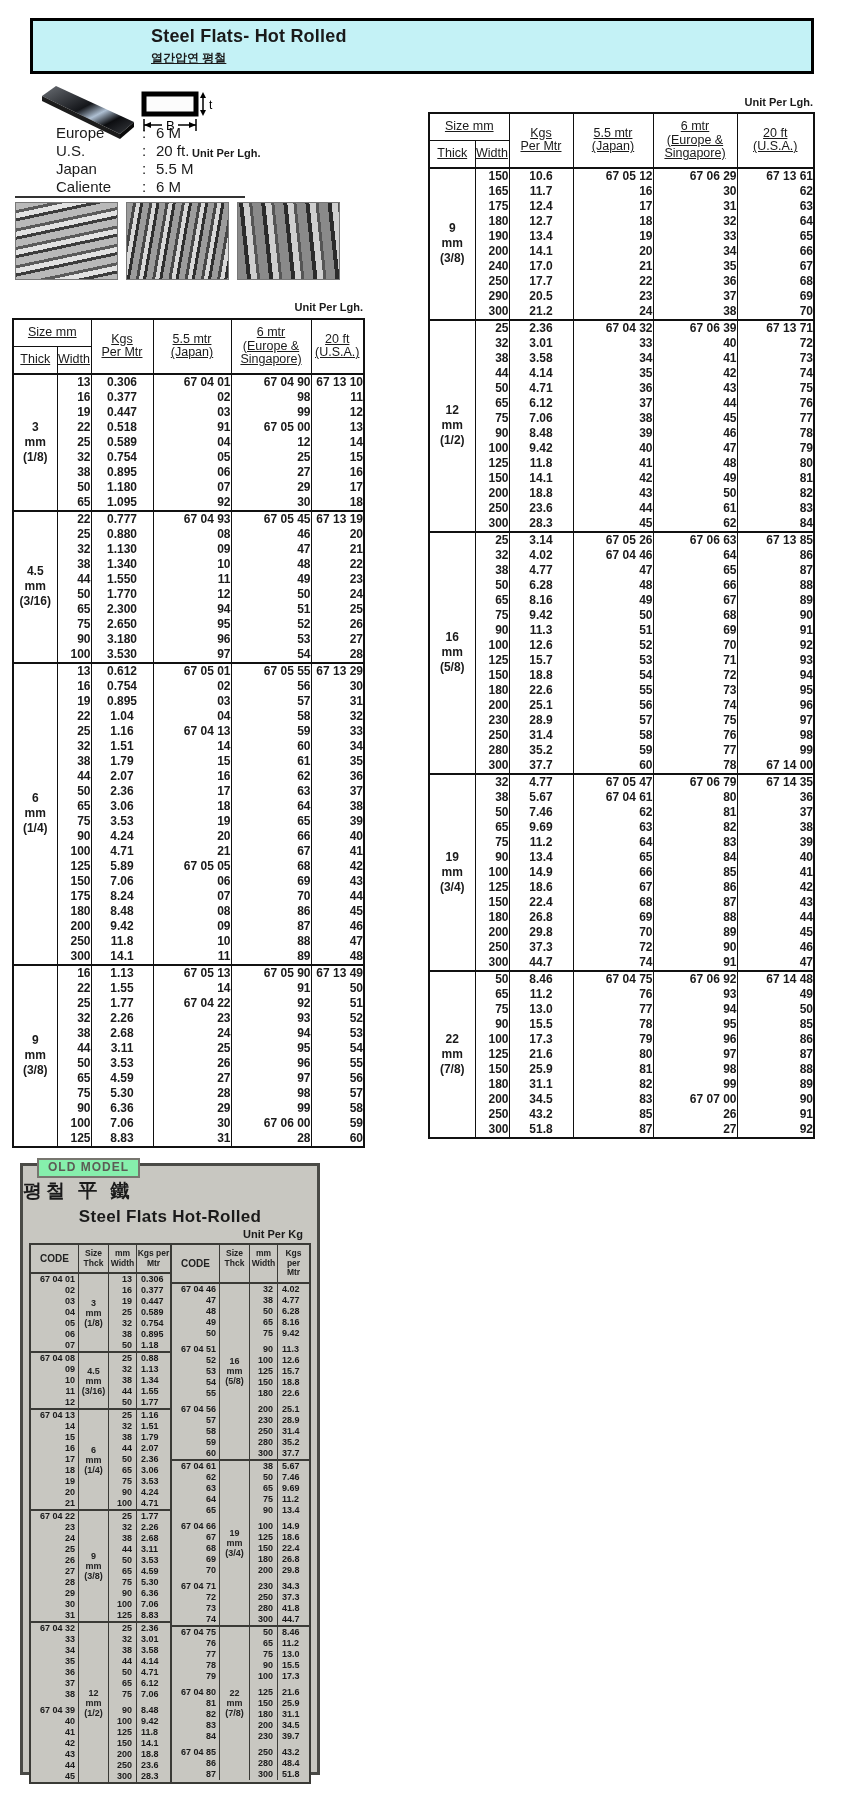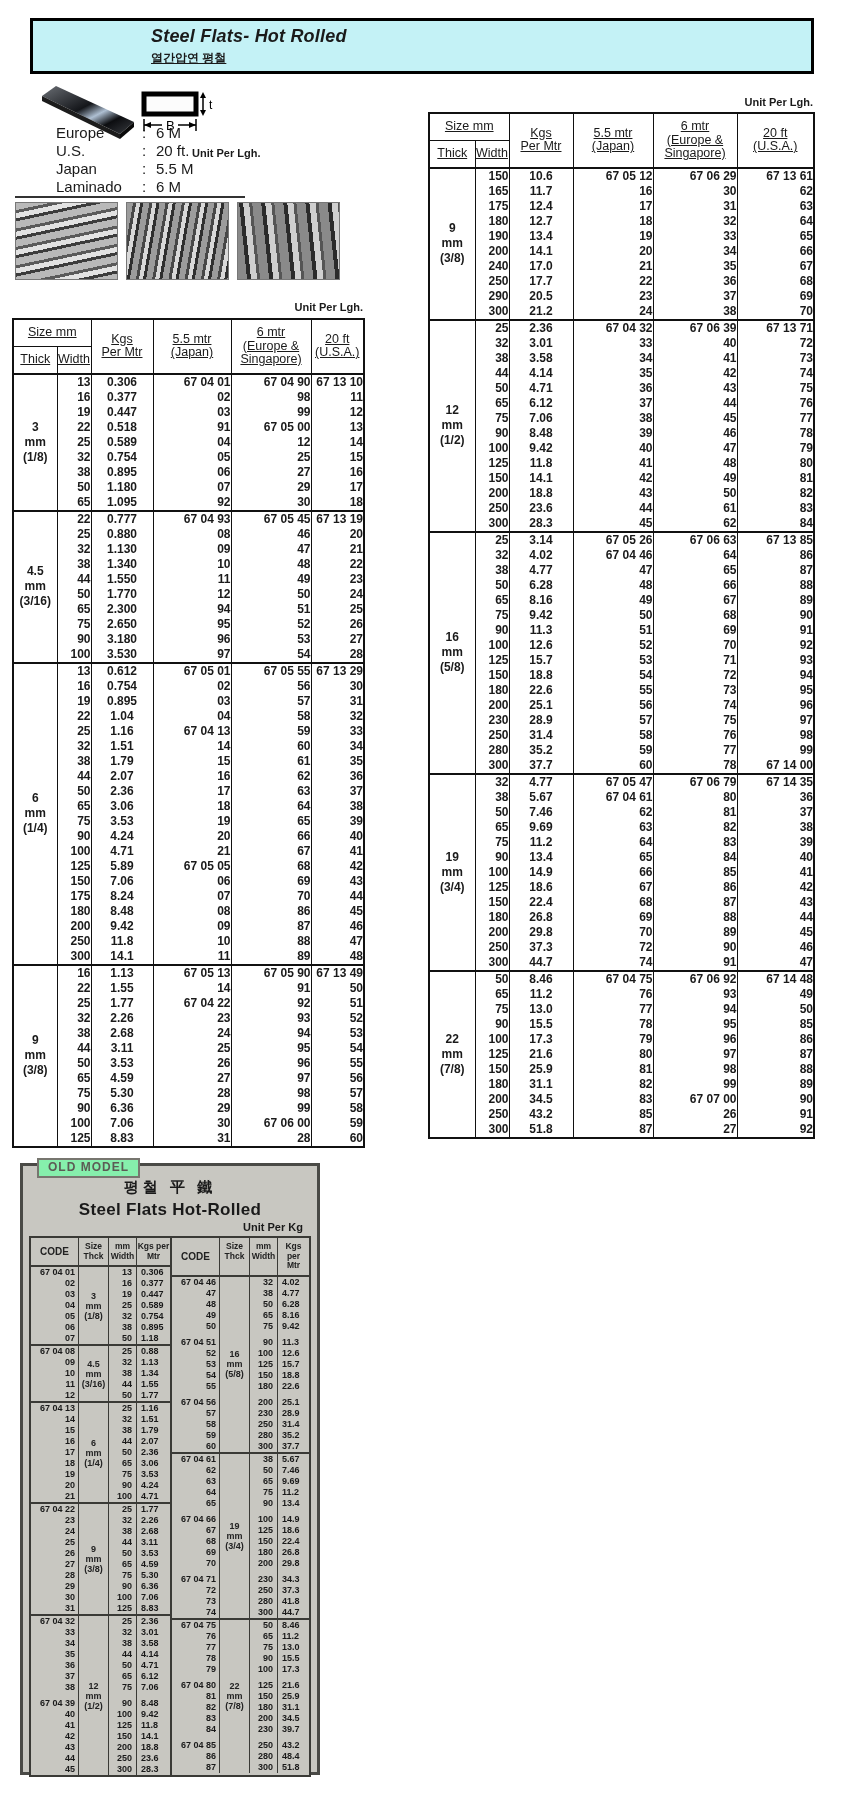--- a/index.html
+++ b/index.html
@@ -6,21 +6,21 @@
   body{
     width:846px;height:1800px;position:relative;background:#fff;
     font-family:"Liberation Sans",sans-serif;color:#1a1a1a;overflow:hidden;
   }
   
   .header-band{
     position:absolute;left:30px;top:18px;width:778px;height:50px;
     background:#c4f2f6;border:3px solid #000;display:flex;align-items:center;
   }
   .title-block{margin-left:118px;}
-  .title-en{font-size:18px;font-weight:bold;font-style:italic;letter-spacing:.2px;}
+  .title-en{font-size:18px;font-weight:bold;letter-spacing:.2px;}
   .title-ko{font-size:12px;font-weight:bold;text-decoration:underline;margin-top:3px;}
   .subtitle-block{margin-left:62px;font-size:11px;line-height:14px;}
   
   .flat-icon{position:absolute;left:36px;top:84px;}
   .xsec{position:absolute;left:140px;top:88px;}
   .lengths{position:absolute;left:56px;top:124px;font-size:15px;line-height:18px;}
   .len-row{display:grid;grid-template-columns:86px 14px auto;}
   .unit-note{font-weight:bold;font-size:11px;white-space:nowrap;}
   .unit-note-mid{position:absolute;left:192px;top:147px;}
   .unit-note-left{position:absolute;left:0;top:301px;width:363px;text-align:right;}
@@ -58,21 +58,21 @@
   .rt .col-jp{width:80px}.rt .col-eu{width:84px}.rt .col-us{width:77px}
   
   .old-model{
     position:absolute;left:20px;top:1163px;width:300px;height:612px;
     background:#c8c7c1;border:3px solid #4a4a46;box-sizing:border-box;
   }
   .om-tab{
     position:absolute;top:-8px;left:14px;background:#86efac;border:2px solid #77766f;
     color:#5c5b55;font-weight:bold;font-size:12px;letter-spacing:1px;padding:0 9px 1px;line-height:15px;
   }
-  .om-title-cjk{text-align:center;font-weight:bold;font-size:15px;margin-top:12px;letter-spacing:4px;}
+  .om-title-cjk{font-weight:bold;font-size:19px;margin-top:12px;letter-spacing:4px;}
   .om-title-en{text-align:center;font-weight:bold;font-size:17px;margin-top:3px;letter-spacing:.3px;}
   .om-unit{text-align:right;font-weight:bold;font-size:11px;padding-right:14px;margin-top:1px;}
   .om-table{display:flex;margin:3px 6px 0;border:2px solid #3a3a36;background:#c8c7c1;}
   .om-col{width:50%;box-sizing:border-box;}
   .om-col-right{border-left:2px solid #3a3a36;}
   .om-head{display:grid;grid-template-columns:48px 30px 28px 1fr;border-bottom:2px solid #3a3a36;}
   .om-h{font-size:8.5px;font-weight:bold;line-height:9.5px;text-align:center;padding:4px 0;color:#222;}
   .om-h-code{font-size:10px;display:flex;align-items:center;justify-content:center;}
   .om-bord{border-right:1px solid #3a3a36;}
   .om-group{display:grid;grid-template-columns:48px 30px 28px 1fr;}
@@ -140,21 +140,21 @@
     <span>U.S.</span>
     <span>:</span>
     <span>20 ft.</span>
   </div>
   <div class="len-row">
     <span>Japan</span>
     <span>:</span>
     <span>5.5 M</span>
   </div>
   <div class="len-row">
-    <span>Laminado</span>
+    <span>Caliente</span>
     <span>:</span>
     <span>6 M</span>
   </div>
 </div>
 <div class="unit-note unit-note-mid">Unit Per Lgh.</div>
 <div class="divider"></div>
 
 <div class="photos">
   <div class="photo photo-1"></div>
   <div class="photo photo-2"></div>

